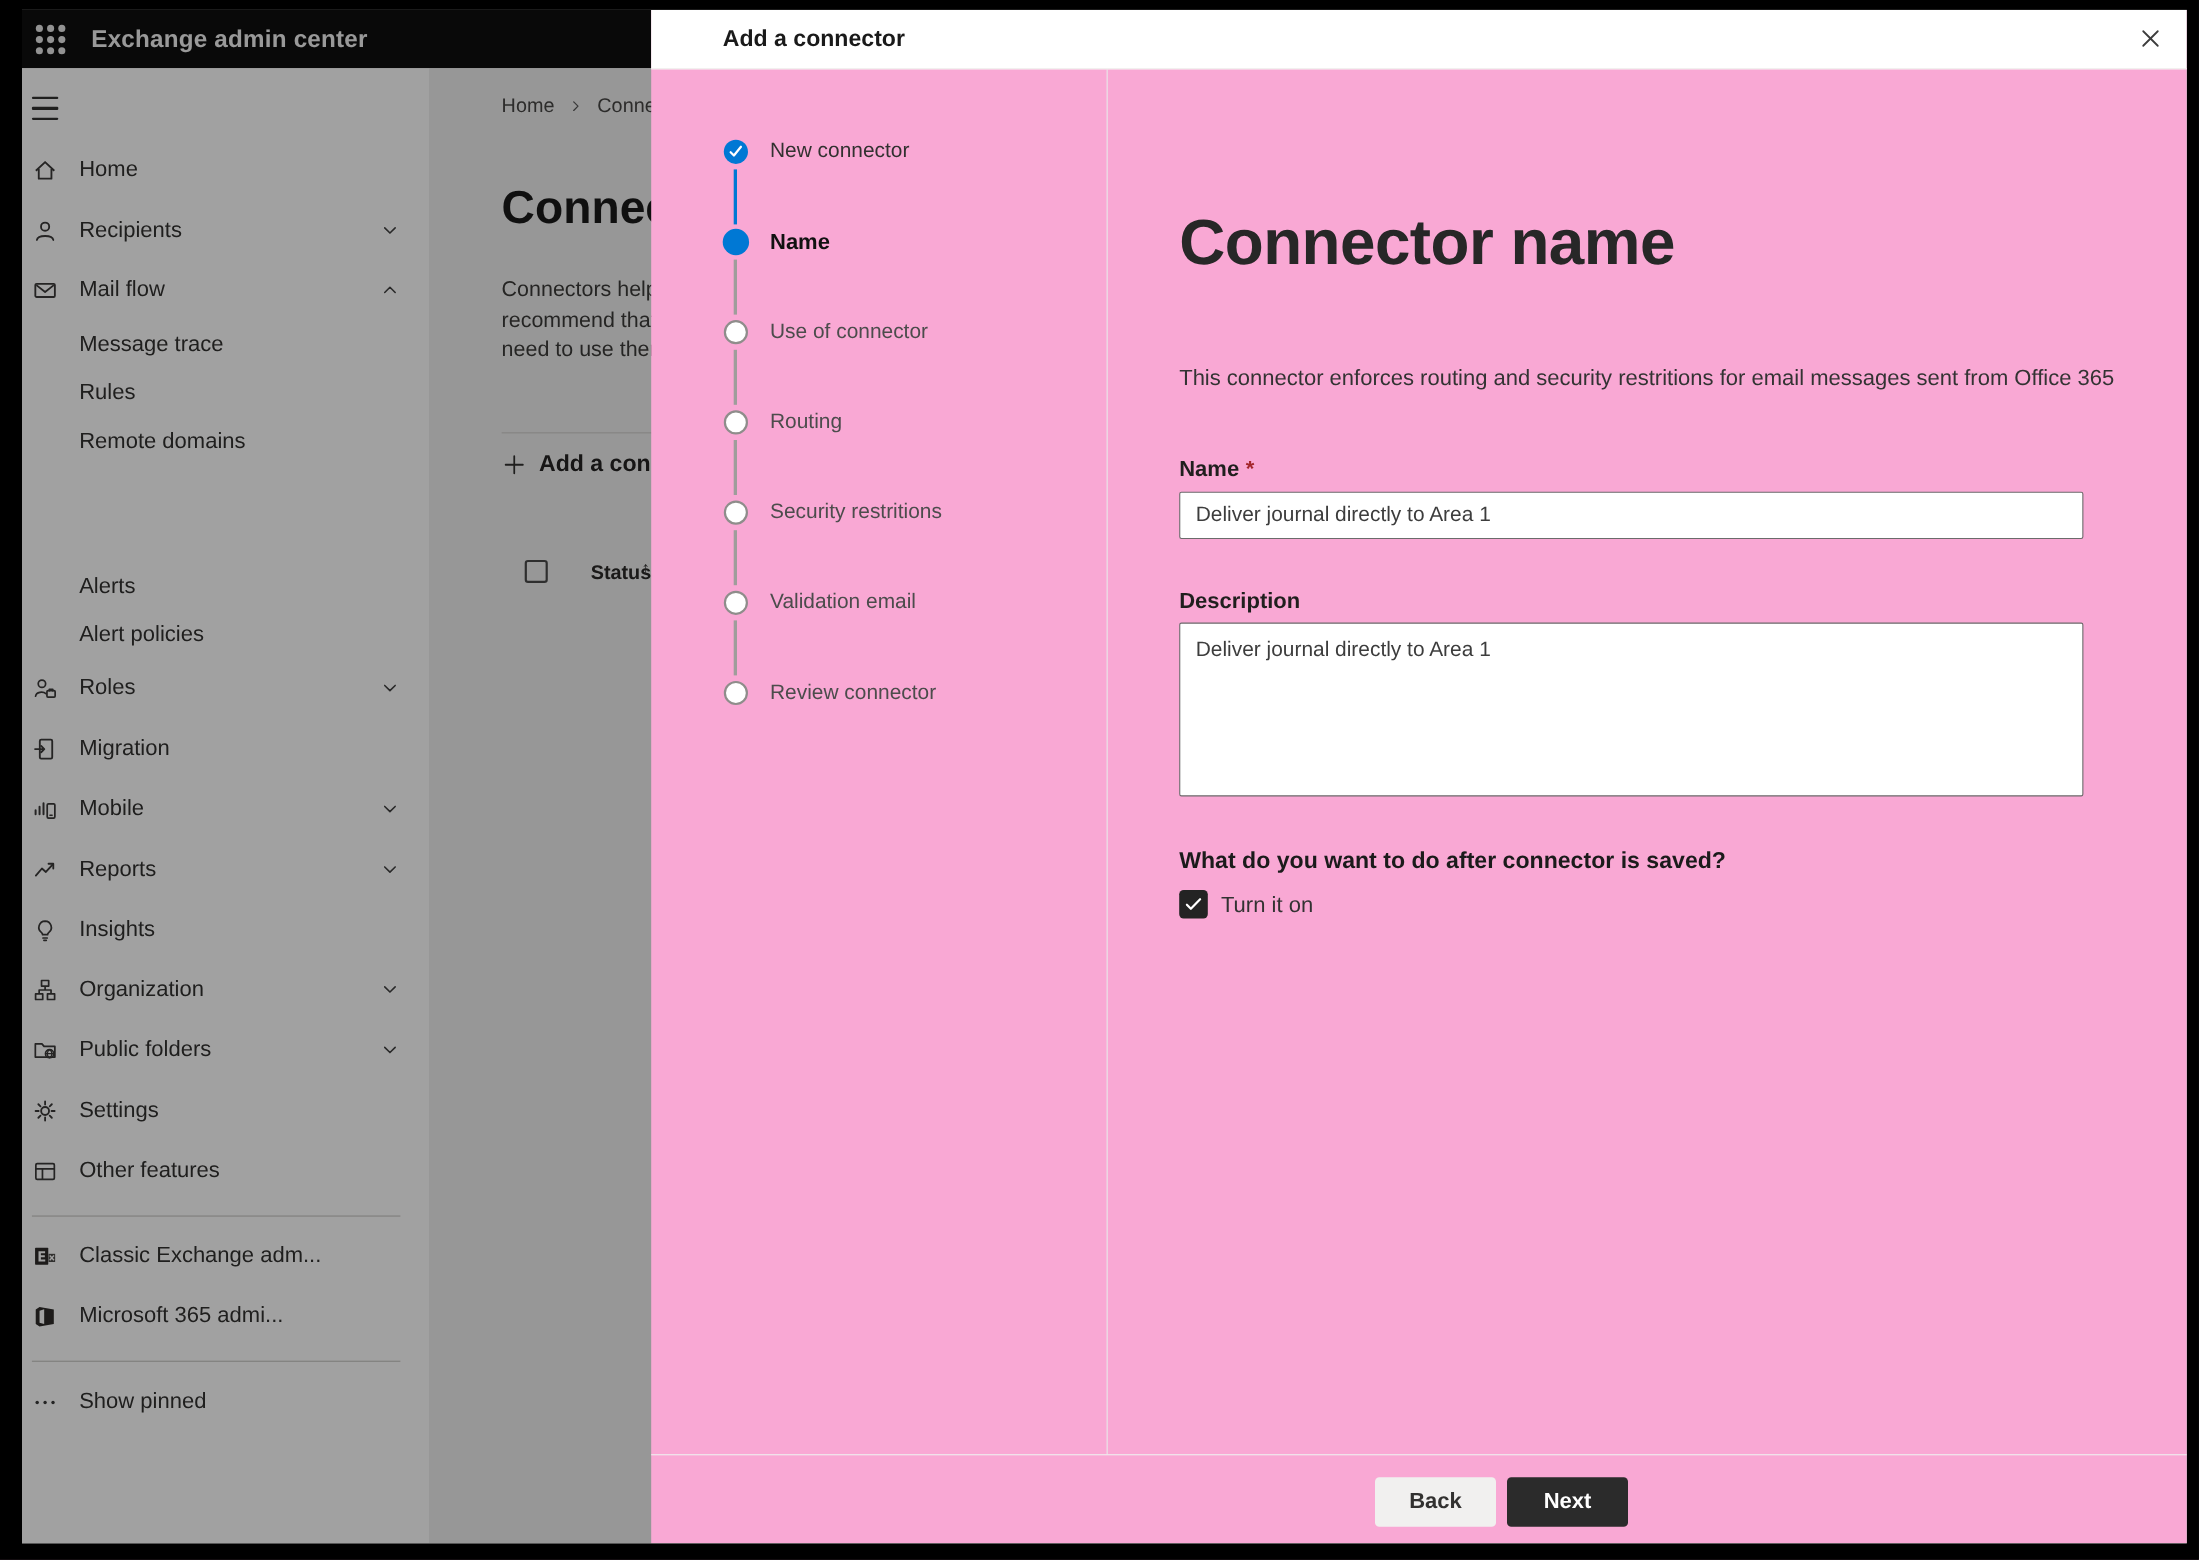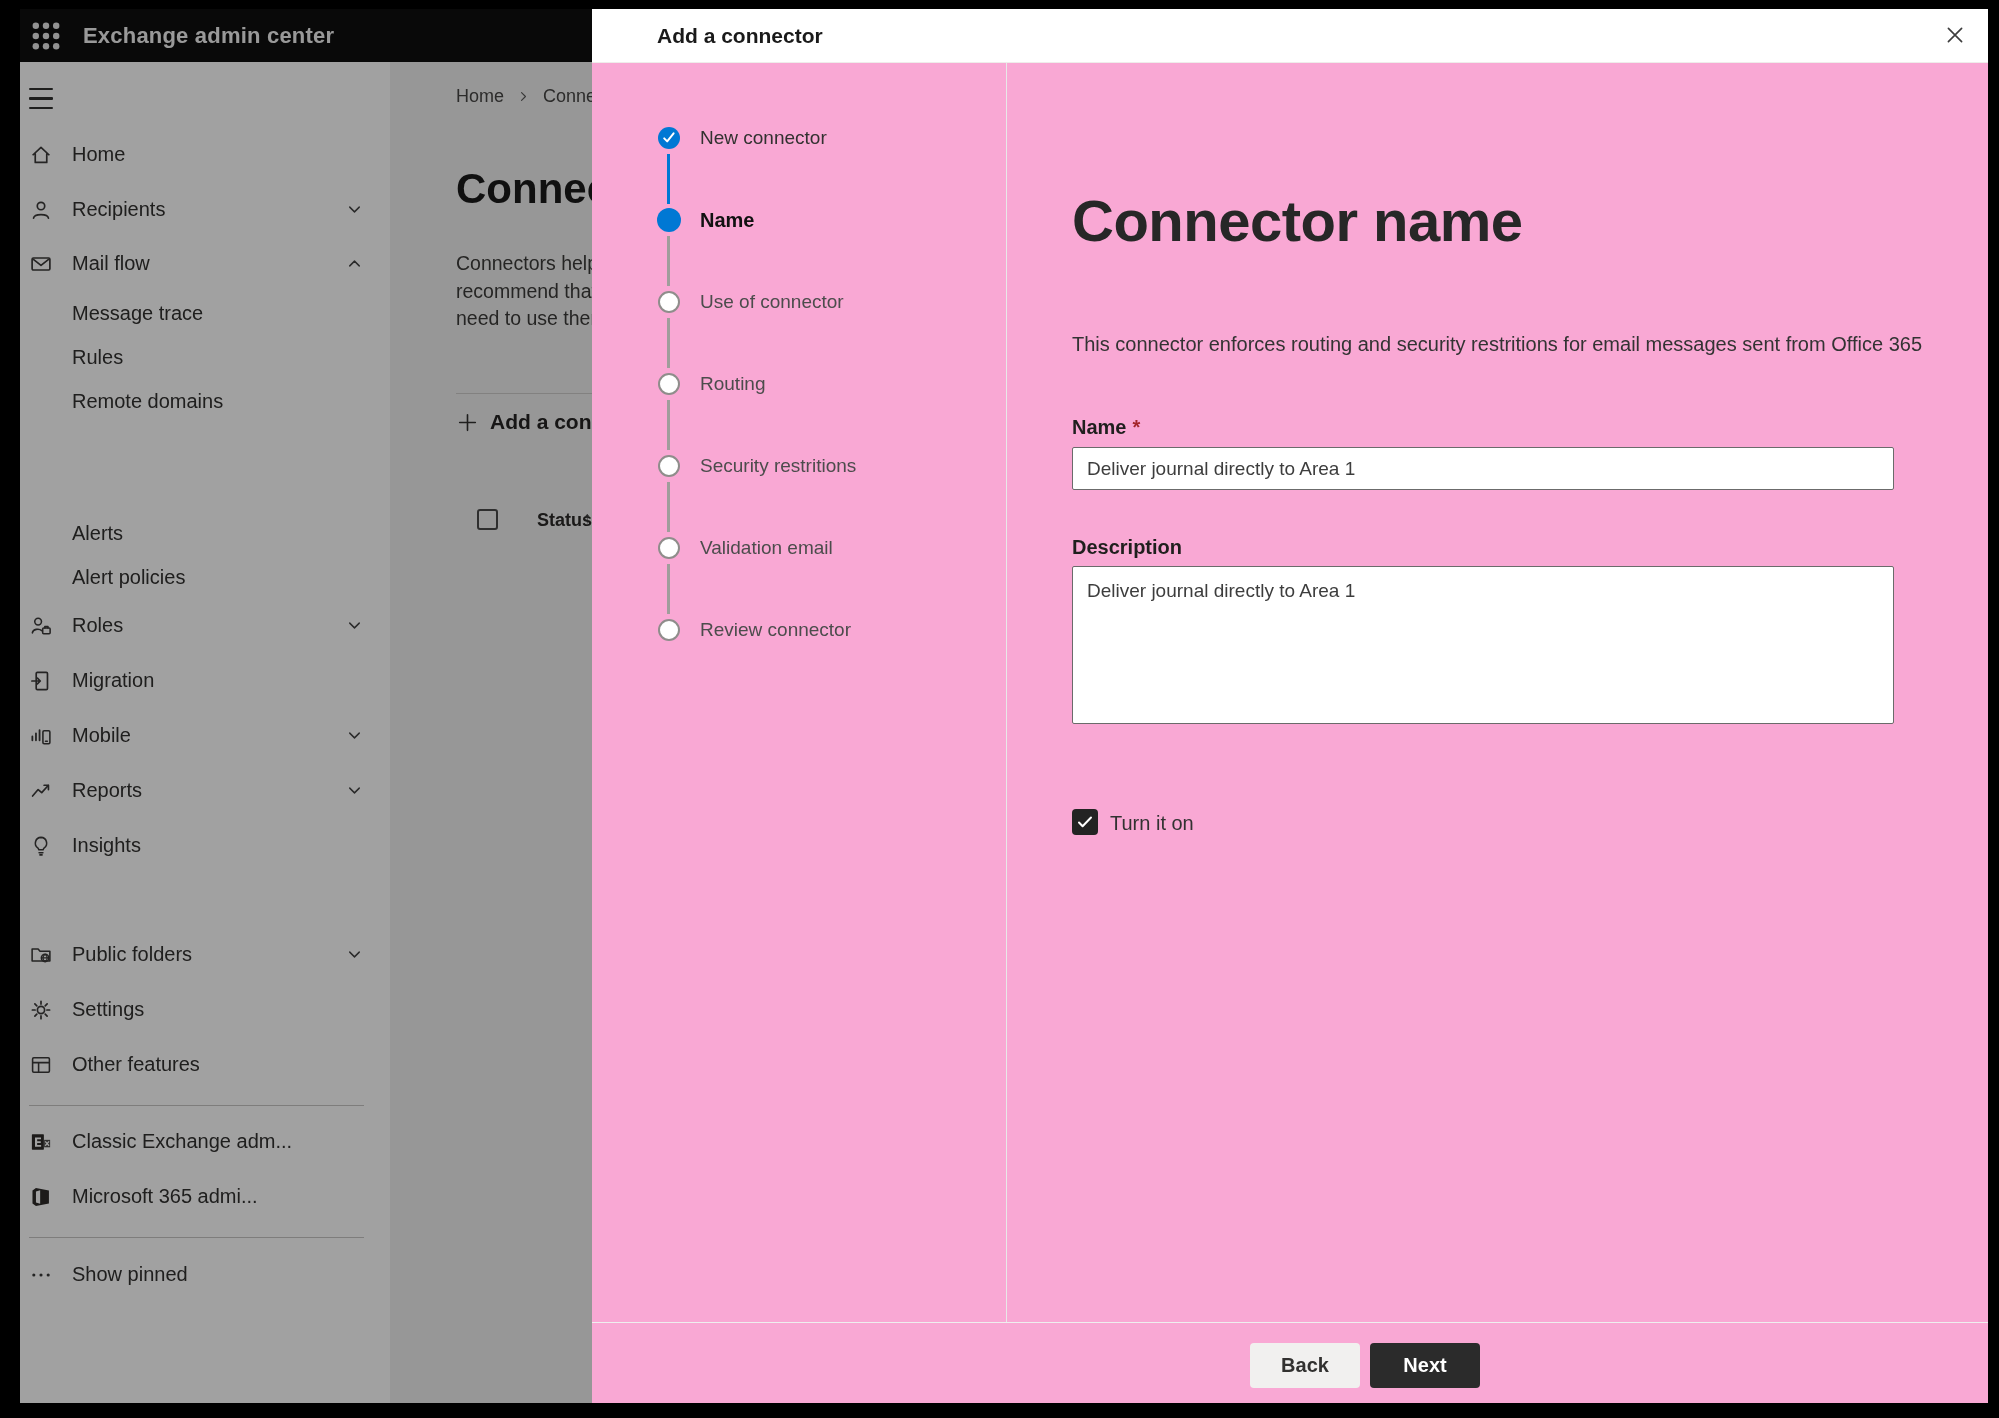--- a/index.html
+++ b/index.html
@@ -204,20 +204,32 @@
     </div>
 
     <div class="nav-row" style="top:756px">
       <svg class="ic" viewBox="0 0 20 20" fill="none" stroke="currentColor" stroke-width="1.3" stroke-linecap="round" stroke-linejoin="round">
             <path d="M10 2.8a4.8 4.8 0 0 1 2.7 8.7c-.5.4-.8 1-.8 1.6H8.1c0-.6-.3-1.2-.8-1.6A4.8 4.8 0 0 1 10 2.8Z"></path>
             <path d="M8.4 15.6h3.2M9.1 17.4h1.8"></path>
           </svg>
       <span>Insights</span>
     </div>
 
+    <div class="nav-row" style="top:810px">
+      <svg class="ic" viewBox="0 0 20 20" fill="none" stroke="currentColor" stroke-width="1.3" stroke-linejoin="round">
+            <rect x="7.3" y="2.8" width="5.4" height="4.2"></rect>
+            <rect x="2.8" y="13" width="5.4" height="4.2"></rect>
+            <rect x="11.8" y="13" width="5.4" height="4.2"></rect>
+            <path d="M10 7v3M5.5 13v-3h9v3"></path>
+          </svg>
+      <span>Organization</span>
+      <svg class="chev" viewBox="0 0 20 20" fill="none" stroke="currentColor" stroke-width="1.5" stroke-linecap="round" stroke-linejoin="round">
+            <path d="m5 7.5 5 5 5-5"></path>
+          </svg>
+    </div>
 
     <div class="nav-row" style="top:865px">
       <svg class="ic" viewBox="0 0 20 20" fill="none" stroke="currentColor" stroke-width="1.3" stroke-linejoin="round">
             <path d="M2.6 5h5l1.6 1.9h8.2V15H2.6Z"></path>
             <circle cx="13.4" cy="12.4" r="3.1"></circle>
             <path d="M10.3 12.4h6.2M13.4 9.3c2.4 1.8 2.4 4.4 0 6.2-2.4-1.8-2.4-4.4 0-6.2Z" stroke-width="1"></path>
           </svg>
       <span>Public folders</span>
       <svg class="chev" viewBox="0 0 20 20" fill="none" stroke="currentColor" stroke-width="1.5" stroke-linecap="round" stroke-linejoin="round">
             <path d="m5 7.5 5 5 5-5"></path>
@@ -356,20 +368,21 @@
     </div>
 
     <div class="fld-label" style="left:480px; top:407px;">
       <span>Name</span><span class="req">*</span>
     </div>
     <input class="name-input" type="text" value="Deliver journal directly to Area 1" style="">
 
     <div class="fld-label" style="left:480px; top:527px;">Description</div>
     <textarea class="desc-area" style="">Deliver journal directly to Area 1</textarea>
 
+    <div class="question">What do you want to do after connector is saved?</div>
 
     <div class="cb-box">
       <svg viewBox="0 0 22 22">
             <path d="m5 11.5 3.6 3.7L17 6.5" stroke="#fff" stroke-width="2" fill="none" stroke-linecap="round" stroke-linejoin="round"></path>
           </svg>
     </div>
     <div class="cb-label">Turn it on</div>
 
     <div class="foot-line"></div>
     <button class="btn btn-back">Back</button>

